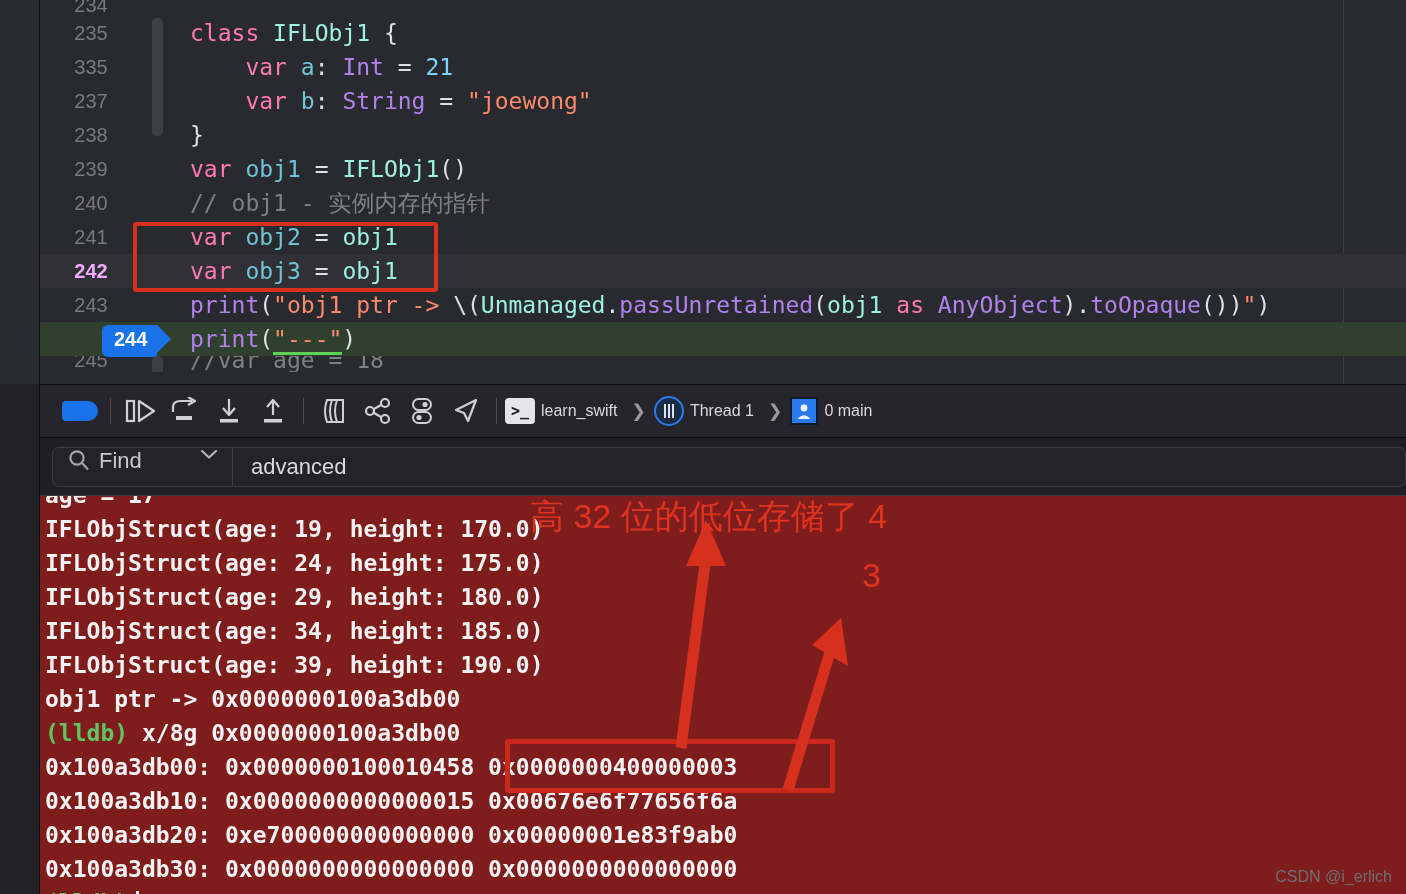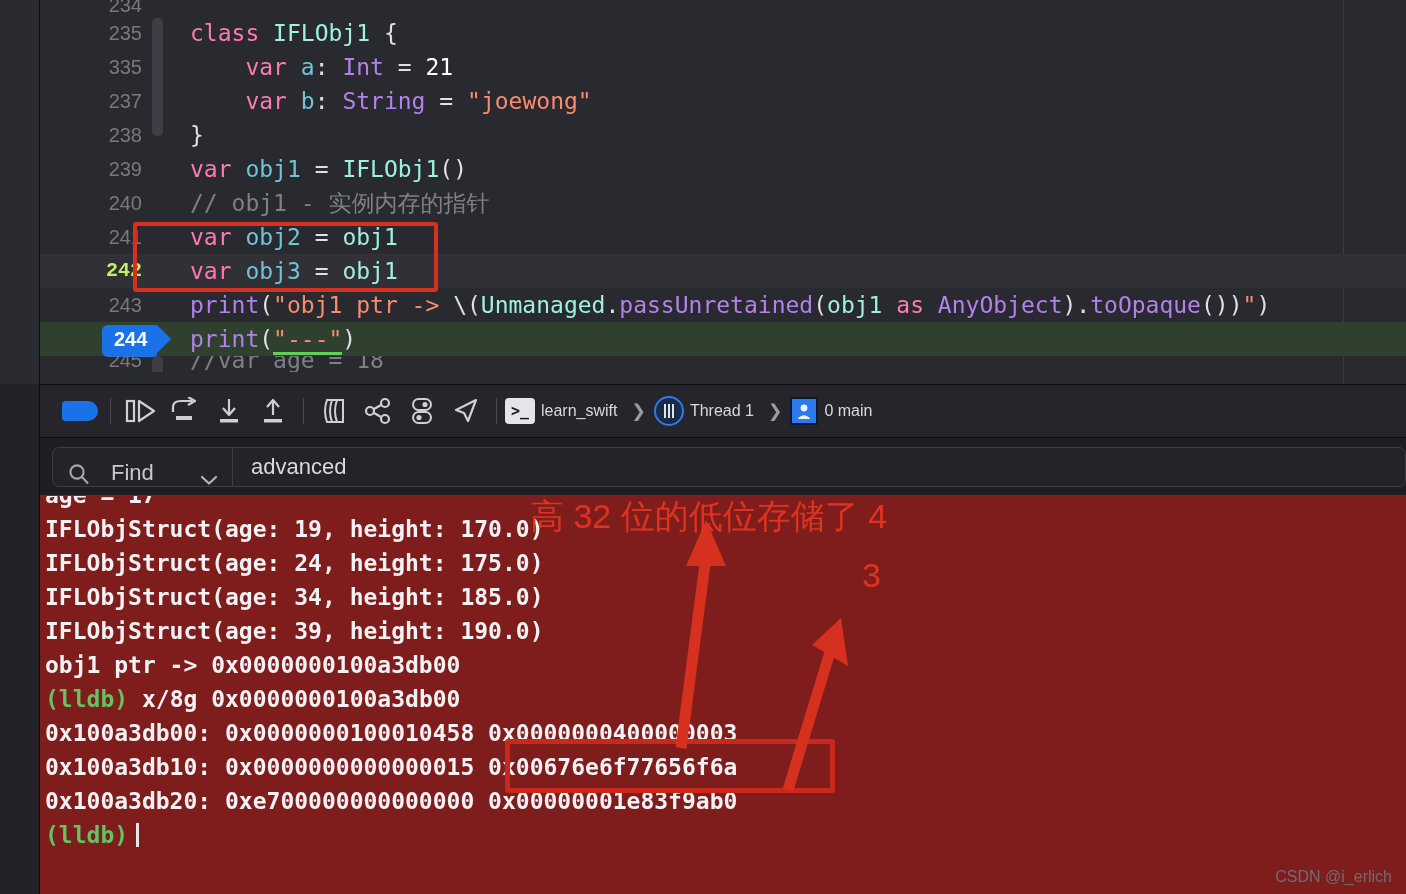--- a/index.html
+++ b/index.html
@@ -33,24 +33,24 @@
     position:absolute; left:1303px; top:0; width:1px; height:384px;
     background:#3c3d43;
   }
   .code-line {
     position:relative; height:34px; line-height:34px;
     font-size:23px; white-space:pre;
     font-family:"DejaVu Sans Mono", monospace;
   }
   .ln {
     position:absolute; left:0; top:0; width:102px;
-    text-align:right; color:#78787f; font-size:20px;
+    text-align:center; color:#78787f; font-size:20px;
     font-family:"Liberation Sans", sans-serif;
   }
-  .ln.cur { color:#bef264; font-weight:bold;font-family:Liberation Mono, monospace; }
+  .ln.cur { color:#f0abfc; font-weight:bold; }
   .code-txt { position:absolute; left:150px; top:0; }
   .gutter-bar {
     position:absolute; left:112px; top:2px; width:11px; height:30px;
     background:#3e3f46; border-radius:5px;
   }
   .row-current { background:#303036; }
   .row-exec { background:#30402f; }
   .bp-badge {
     position:absolute; left:62px; top:3px; height:32px; padding:0 10px 0 12px;
     background:#1b72e8; color:#fff; font-weight:bold; font-size:20px;
@@ -60,21 +60,21 @@
   .bp-badge::after {
     content:""; position:absolute; right:-14px; top:0;
     border-top:14px solid transparent; border-bottom:14px solid transparent;
     border-left:14px solid #1b72e8;
   }
 
   
   .kw   { color:#ff7ab2; }
   .typ  { color:#9ef0e1; }
   .id   { color:#6fc5d6; }
-  .num  { color:#ffffff; }
+  .num  { color:#7dd3fc; }
   .str  { color:#fc8a6c; }
   .fn   { color:#b281eb; }
   .cmt  { color:#7f8084; }
   .pl   { color:#dfe0e3; }
   .underline-match { border-bottom:3px solid #5dd256; }
 
   
   .anno-box-code {
     position:absolute; left:133px; top:222px; width:305px; height:70px;
     border:4px solid #d6301e; border-radius:3px; pointer-events:none;
@@ -117,22 +117,22 @@
   .find-bar {
     position:absolute; left:40px; top:438px; width:1366px; height:58px;
     background:#1e1e23; border-bottom:1px solid #3a3a42;
     display:flex; align-items:center; padding-left:12px;
   }
   .find-field {
     display:flex; align-items:center; height:40px; border-radius:7px;
     background:#232329; border:1px solid #3d3d45; flex:1; margin-right:0px;
   }
   .find-scope {
-    display:flex; align-items:flex-end; width:180px; height:100%;
-    border-right:1px solid #3d3d45; padding-left:14px; gap:20px;
+    display:flex; align-items:flex-start; width:180px; height:100%;
+    border-right:1px solid #3d3d45; padding-left:14px; gap:8px;
   }
   .find-scope-label {
     color:#c8c9ce; font-size:22px; font-family:"Liberation Sans", sans-serif;
   }
   .find-input-text {
     color:#d9dade; font-size:22px; padding-left:18px;
     font-family:"Liberation Sans", sans-serif;
   }
 
   
@@ -348,27 +348,29 @@
           </svg>
       </div>
       <span class="find-input-text">advanced</span>
     </div>
   </div>
 
   <div class="console">
     <div class="con-line con-first">age = 17</div>
     <div class="con-line">IFLObjStruct(age: 19, height: 170.0)</div>
     <div class="con-line">IFLObjStruct(age: 24, height: 175.0)</div>
+    <div class="con-line">IFLObjStruct(age: 29, height: 180.0)</div>
     <div class="con-line">IFLObjStruct(age: 34, height: 185.0)</div>
     <div class="con-line">IFLObjStruct(age: 39, height: 190.0)</div>
     <div class="con-line">obj1 ptr -&gt; 0x0000000100a3db00</div>
     <div class="con-line"><span class="lldb">(lldb)</span><span> x/8g 0x0000000100a3db00</span></div>
     <div class="con-line">0x100a3db00: 0x0000000100010458 0x0000000400000003</div>
     <div class="con-line">0x100a3db10: 0x0000000000000015 0x00676e6f77656f6a</div>
     <div class="con-line">0x100a3db20: 0xe700000000000000 0x00000001e83f9ab0</div>
+    <div class="con-line">0x100a3db30: 0x0000000000000000 0x0000000000000000</div>
     <div class="con-line"><span class="lldb">(lldb)</span><span class="cursor-bar"></span></div>
   </div>
 
   <div class="anno-box-mem"></div>
 
   <svg class="arrow-svg" width="1406" height="894">
     <g>
       <line x1="681" y1="748" x2="706" y2="556" stroke="#d6301e" stroke-width="11"></line>
       <polygon points="706,520 726,566 686,566" fill="#d6301e"></polygon>
     </g>

